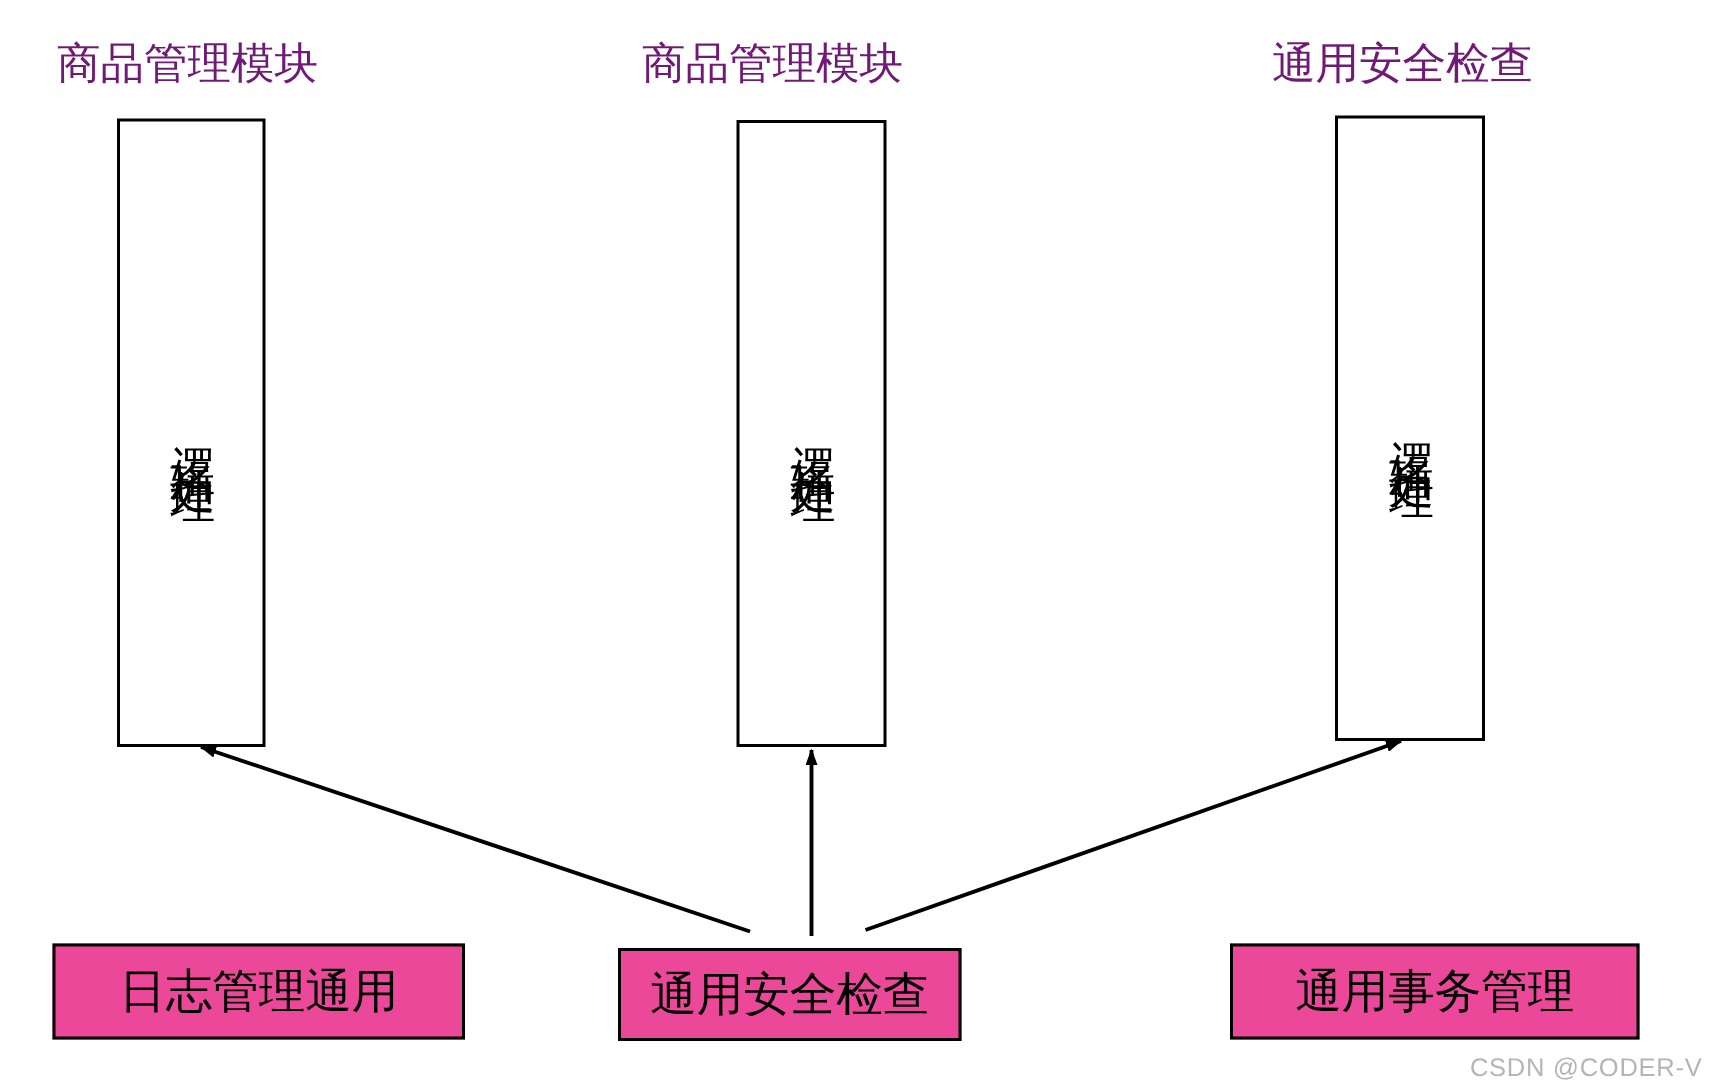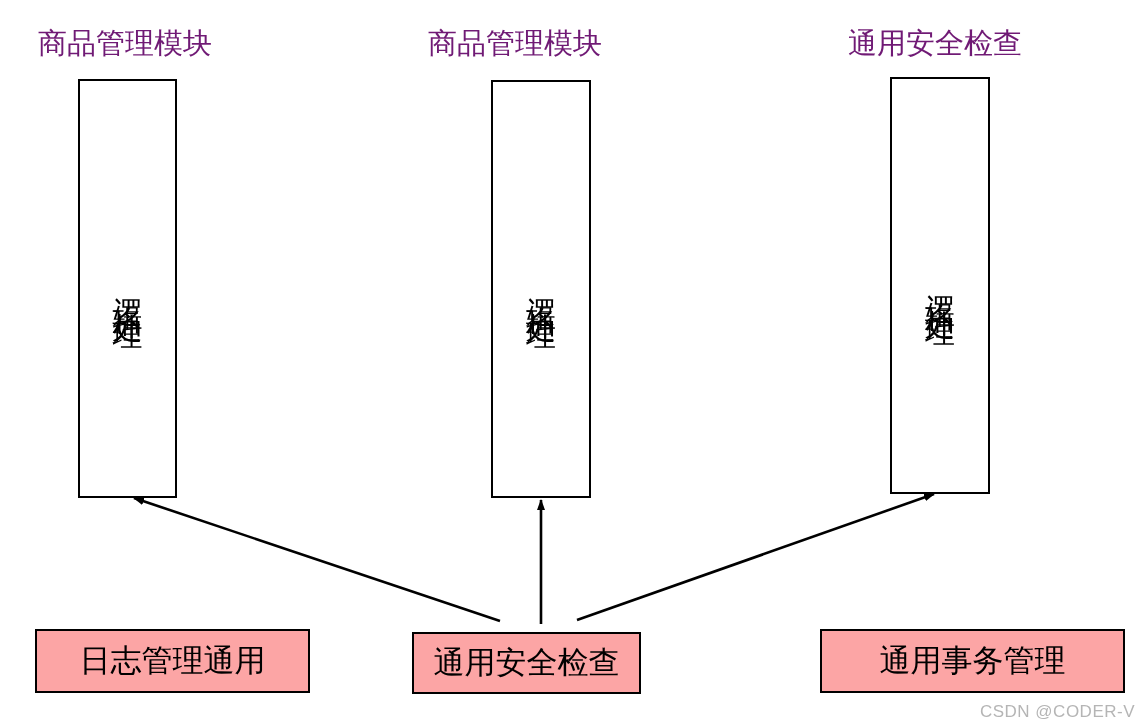--- a/index.html
+++ b/index.html
@@ -45,21 +45,21 @@
     font-size: 30px;
     line-height: 38px;
     letter-spacing: 8px;
     color: #000000;
     white-space: nowrap;
   }
   .common-box {
     position: absolute;
     box-sizing: border-box;
     border: 2px solid #000000;
-    background: #fca5a5;
+    background: #ec4899;
     display: flex;
     align-items: center;
     justify-content: center;
   }
   .common-box-text {
     font-size: 31px;
     line-height: 36px;
     color: #000000;
     white-space: nowrap;
   }
@@ -106,21 +106,21 @@
   </div>
 
   <div class="common-box" style="left:35px; top:629px; width:275px; height:64px;">
     <span class="common-box-text">日志管理通用</span>
   </div>
 
   <div class="common-box" style="left:412px; top:632px; width:229px; height:62px;">
     <span class="common-box-text">通用安全检查</span>
   </div>
 
-  <div class="common-box" style="left:820px; top:629px; width:305px; height:64px;text-align:center;">
+  <div class="common-box" style="left:820px; top:629px; width:273px; height:64px;text-align:center;">
     <span class="common-box-text">通用事务管理</span>
   </div>
 
   <svg class="arrow-layer" viewBox="0 0 1143 725">
     <defs>
       <marker id="arrowhead" markerWidth="11" markerHeight="8" refX="10" refY="4" orient="auto" markerUnits="userSpaceOnUse">
         <path d="M 0 0 L 11 4 L 0 8 z" fill="#000000"></path>
       </marker>
     </defs>
 

